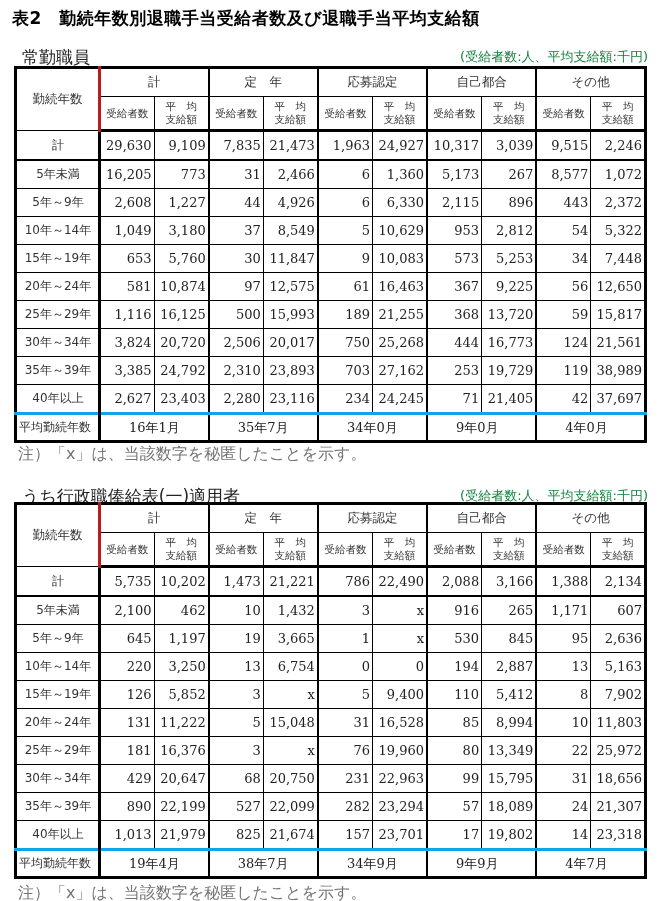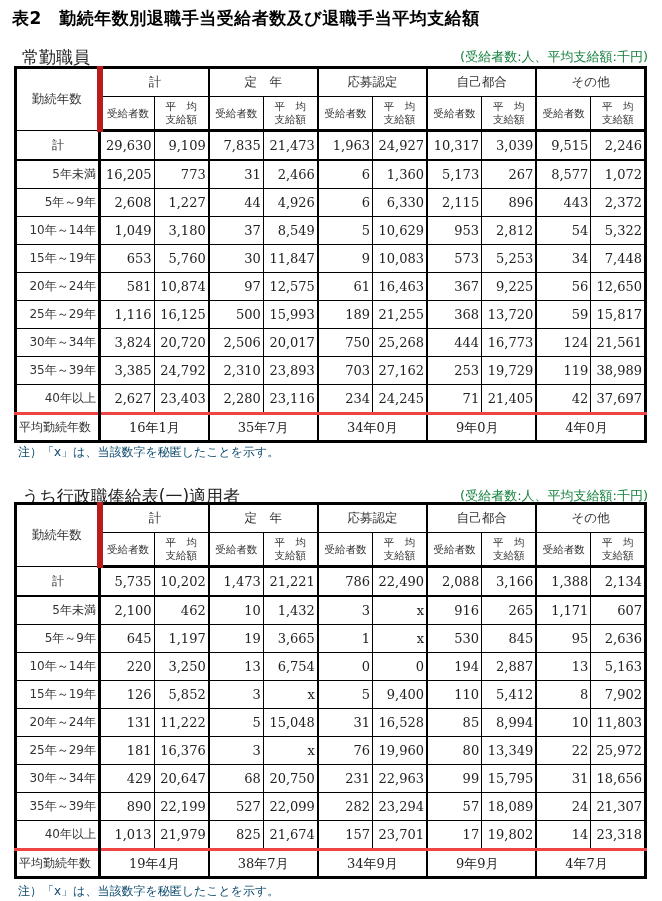--- a/index.html
+++ b/index.html
@@ -4,37 +4,37 @@
 <style>
   html, body { margin:0; padding:0; background:#ffffff; }
   body { width:662px; height:901px; position:relative; overflow:hidden;
          font-family:"DejaVu Serif", "Liberation Serif", serif; color:#222; }
   .doc-title { position:absolute; left:12px; top:7px; font-family:"DejaVu Sans","Liberation Sans",sans-serif;
                font-weight:bold; font-size:17px; color:#000000; letter-spacing:0.5px; white-space:pre; }
   .sec-title { position:absolute; left:22px; font-size:17px; color:#222;
                font-family:"DejaVu Sans","Liberation Sans",sans-serif; }
   .units { position:absolute; right:14px; font-size:13px; color:#15803d;
            font-family:"DejaVu Sans","Liberation Sans",sans-serif; }
-  .note { position:absolute; left:18px; font-size:12px; color:#0c4a6e;
+  .note { position:absolute; left:18px; font-size:16px; color:#737373;
           font-family:"DejaVu Sans","Liberation Sans",sans-serif; }
   table.stat { position:absolute; left:14px; width:633px; border-collapse:collapse;
                table-layout:fixed; border:3px solid #000; }
   table.stat td, table.stat th { border:1px solid #000; padding:0; font-weight:normal; }
   table.stat th { font-family:"DejaVu Sans","Liberation Sans",sans-serif; font-size:11px; color:#333; text-align:center; }
   table.stat th.grp { font-size:12.5px; height:27px; }
   table.stat th.sub { height:32px; font-size:10.5px; line-height:13px; }
-  table.stat th.rowhead { font-size:12.5px; border-right:6px solid #b91c1c; }
+  table.stat th.rowhead { font-size:12.5px; border-right:3px solid #b91c1c; }
   table.stat thead tr:last-child th { border-bottom:3px solid #000; }
   table.stat td { font-size:13px; text-align:right; padding-right:2px; height:27px; }
-  table.stat td.lab { text-align:right; padding-left:3px; font-family:"DejaVu Sans","Liberation Sans",sans-serif;
+  table.stat td.lab { text-align:center; padding-left:3px; font-family:"DejaVu Sans","Liberation Sans",sans-serif;
                       font-size:12px; border-right:3px solid #000; color:#333; }
   table.stat td.lab.center { text-align:center; }
   table.stat .gl { border-left:2px solid #000; }
   table.stat tr.total td { border-bottom:2px solid #000; }
-  table.stat tr.avg td { border-top:3px solid #ef4444; text-align:left; padding-left:14px; height:25px; font-size:13px; }
+  table.stat tr.avg td { border-top:3px solid #0ea5e9; text-align:left; padding-left:14px; height:25px; font-size:13px; }
   table.stat tr.avg td.lab { padding-left:2px; font-size:12px; }
   table.stat tr.avg td.avgv { padding-left:28px; }
 </style>
 </head>
 <body>
 
 <div class="doc-title">表2　勤続年数別退職手当受給者数及び退職手当平均支給額</div>
 
 <div class="sec-title" style="top:46px;">常勤職員</div>
 <div class="units" style="top:48px;">(受給者数:人、平均支給額:千円)</div>

